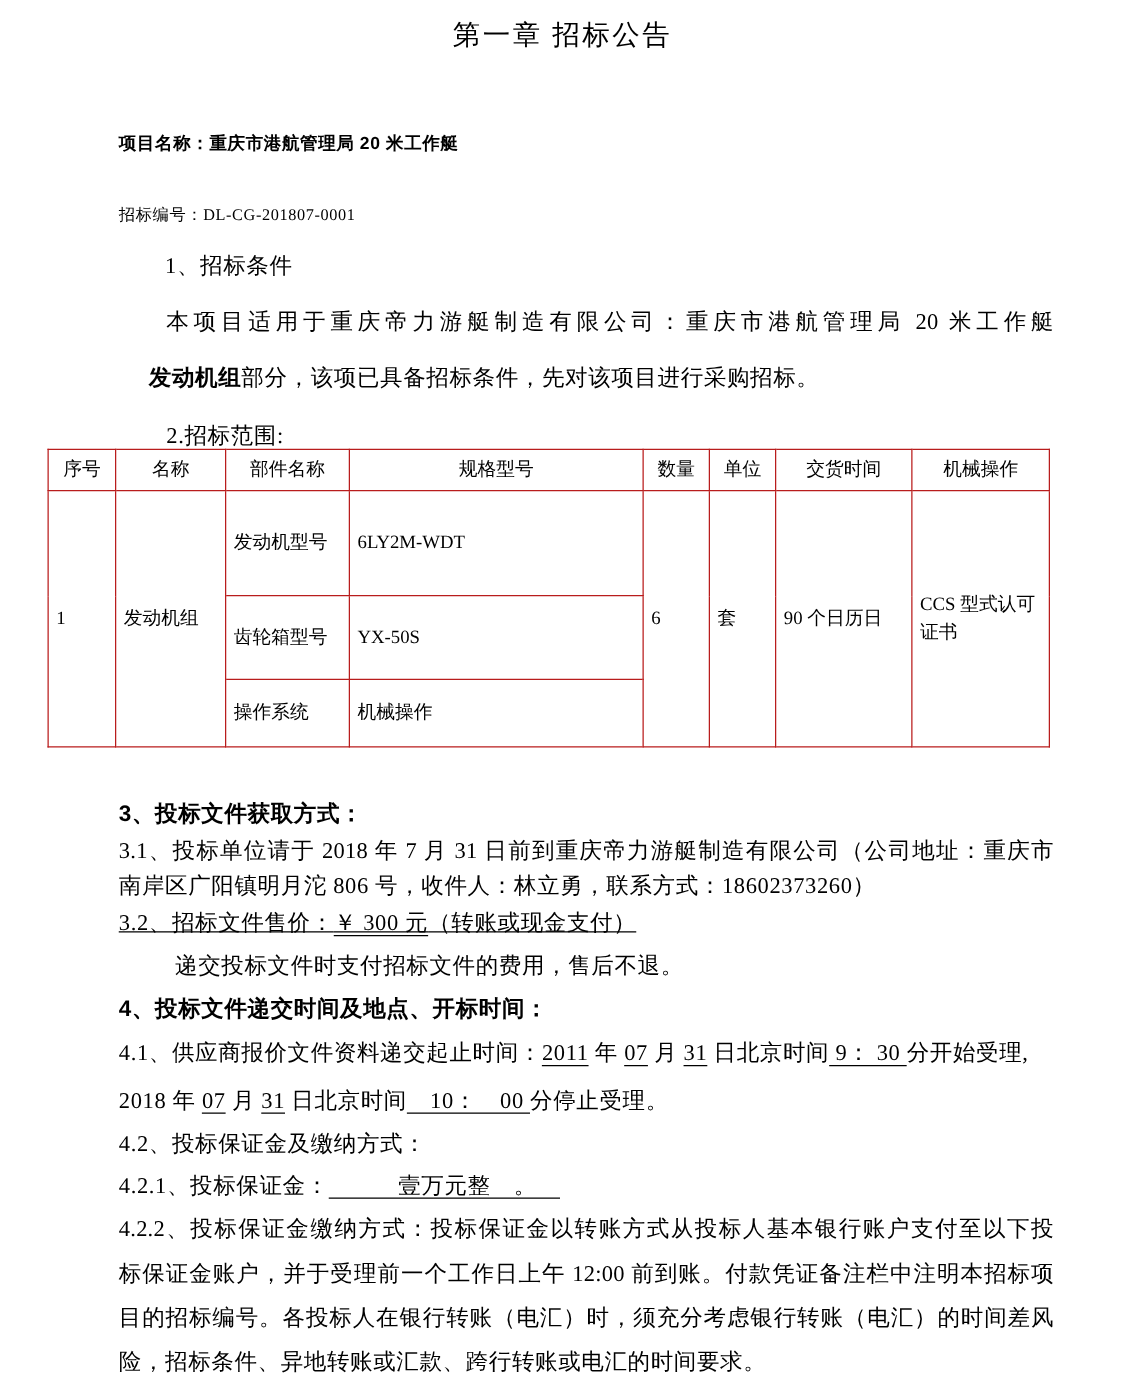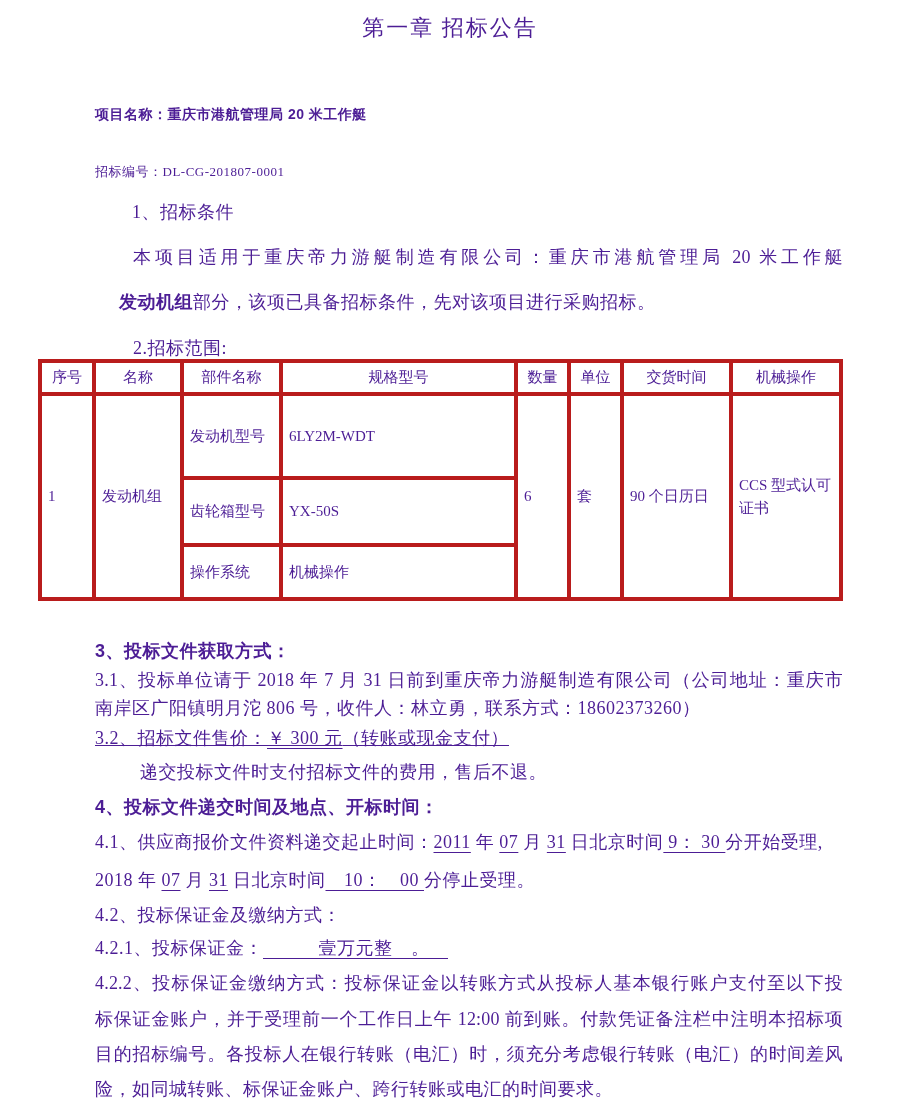--- a/index.html
+++ b/index.html
@@ -1,34 +1,34 @@
 <!DOCTYPE html>
 <html><head>
 <meta charset="utf-8">
 <style>
   * { margin:0; padding:0; box-sizing:border-box; }
   html,body { background:#fff; }
   .page {
     position:relative; width:900px; height:1116px; margin:0 auto;
-    background:#ffffff; color:#4c1d95; overflow:hidden;
+    background:#ffffff; color:#000000; overflow:hidden;
     font-family:"Liberation Serif","DejaVu Serif",serif;
   }
   .abs { position:absolute; white-space:pre; font-size:18px; letter-spacing:.5px; line-height:1.25; }
   .just { white-space:normal; text-align:justify; text-align-last:justify; letter-spacing:.2px; }
   .hei { font-family:"Liberation Sans","DejaVu Sans",sans-serif; font-weight:bold; }
   .u { text-decoration:underline; text-underline-offset:4px; text-decoration-thickness:1px; }
   .chapter-title { top:14px; left:0; width:900px; text-align:center; font-size:22px; letter-spacing:2px; }
   .project-name { top:106px; left:95px; font-size:14px; letter-spacing:.5px; }
   .tender-no { top:164px; left:95px; font-size:13px; }
   table.scope {
     position:absolute; top:359px; left:38px; width:801px;
     border-collapse:collapse; table-layout:fixed; font-size:15px;
   }
   table.scope th, table.scope td {
-    border:4px solid #b91c1c; vertical-align:middle;
+    border:1px solid #b91c1c; vertical-align:middle;
     font-weight:normal; padding:0 6px; line-height:1.5;
   }
 </style>
 </head>
 <body>
 
 <div class="page">
 
   <div class="abs chapter-title">第一章 招标公告</div>
 
@@ -105,15 +105,15 @@
 
   <div class="abs" style="top:869px; left:95px;"><span>2018 年 </span><span class="u">07</span><span> 月 </span><span class="u">31</span><span> 日北京时间</span><span class="u">　10：　00 </span><span>分停止受理。</span></div>
 
   <div class="abs" style="top:904px; left:95px;text-align:right;">4.2、投标保证金及缴纳方式：</div>
 
   <div class="abs" style="top:937px; left:95px;"><span>4.2.1、投标保证金：</span><span class="u">　　　壹万元整　。　</span></div>
 
   <div class="abs just" style="top:972px; left:95px; width:748px;">4.2.2、投标保证金缴纳方式：投标保证金以转账方式从投标人基本银行账户支付至以下投</div>
   <div class="abs just" style="top:1008px; left:95px; width:748px;">标保证金账户，并于受理前一个工作日上午 12:00 前到账。付款凭证备注栏中注明本招标项</div>
   <div class="abs just" style="top:1043px; left:95px; width:748px;">目的招标编号。各投标人在银行转账（电汇）时，须充分考虑银行转账（电汇）的时间差风</div>
-  <div class="abs" style="top:1078px; left:95px;">险，如同城转账、标保证金账户、跨行转账或电汇的时间要求。</div>
+  <div class="abs" style="top:1078px; left:95px;">险，招标条件、异地转账或汇款、跨行转账或电汇的时间要求。</div>
 
 </div>
 
 </body></html>

